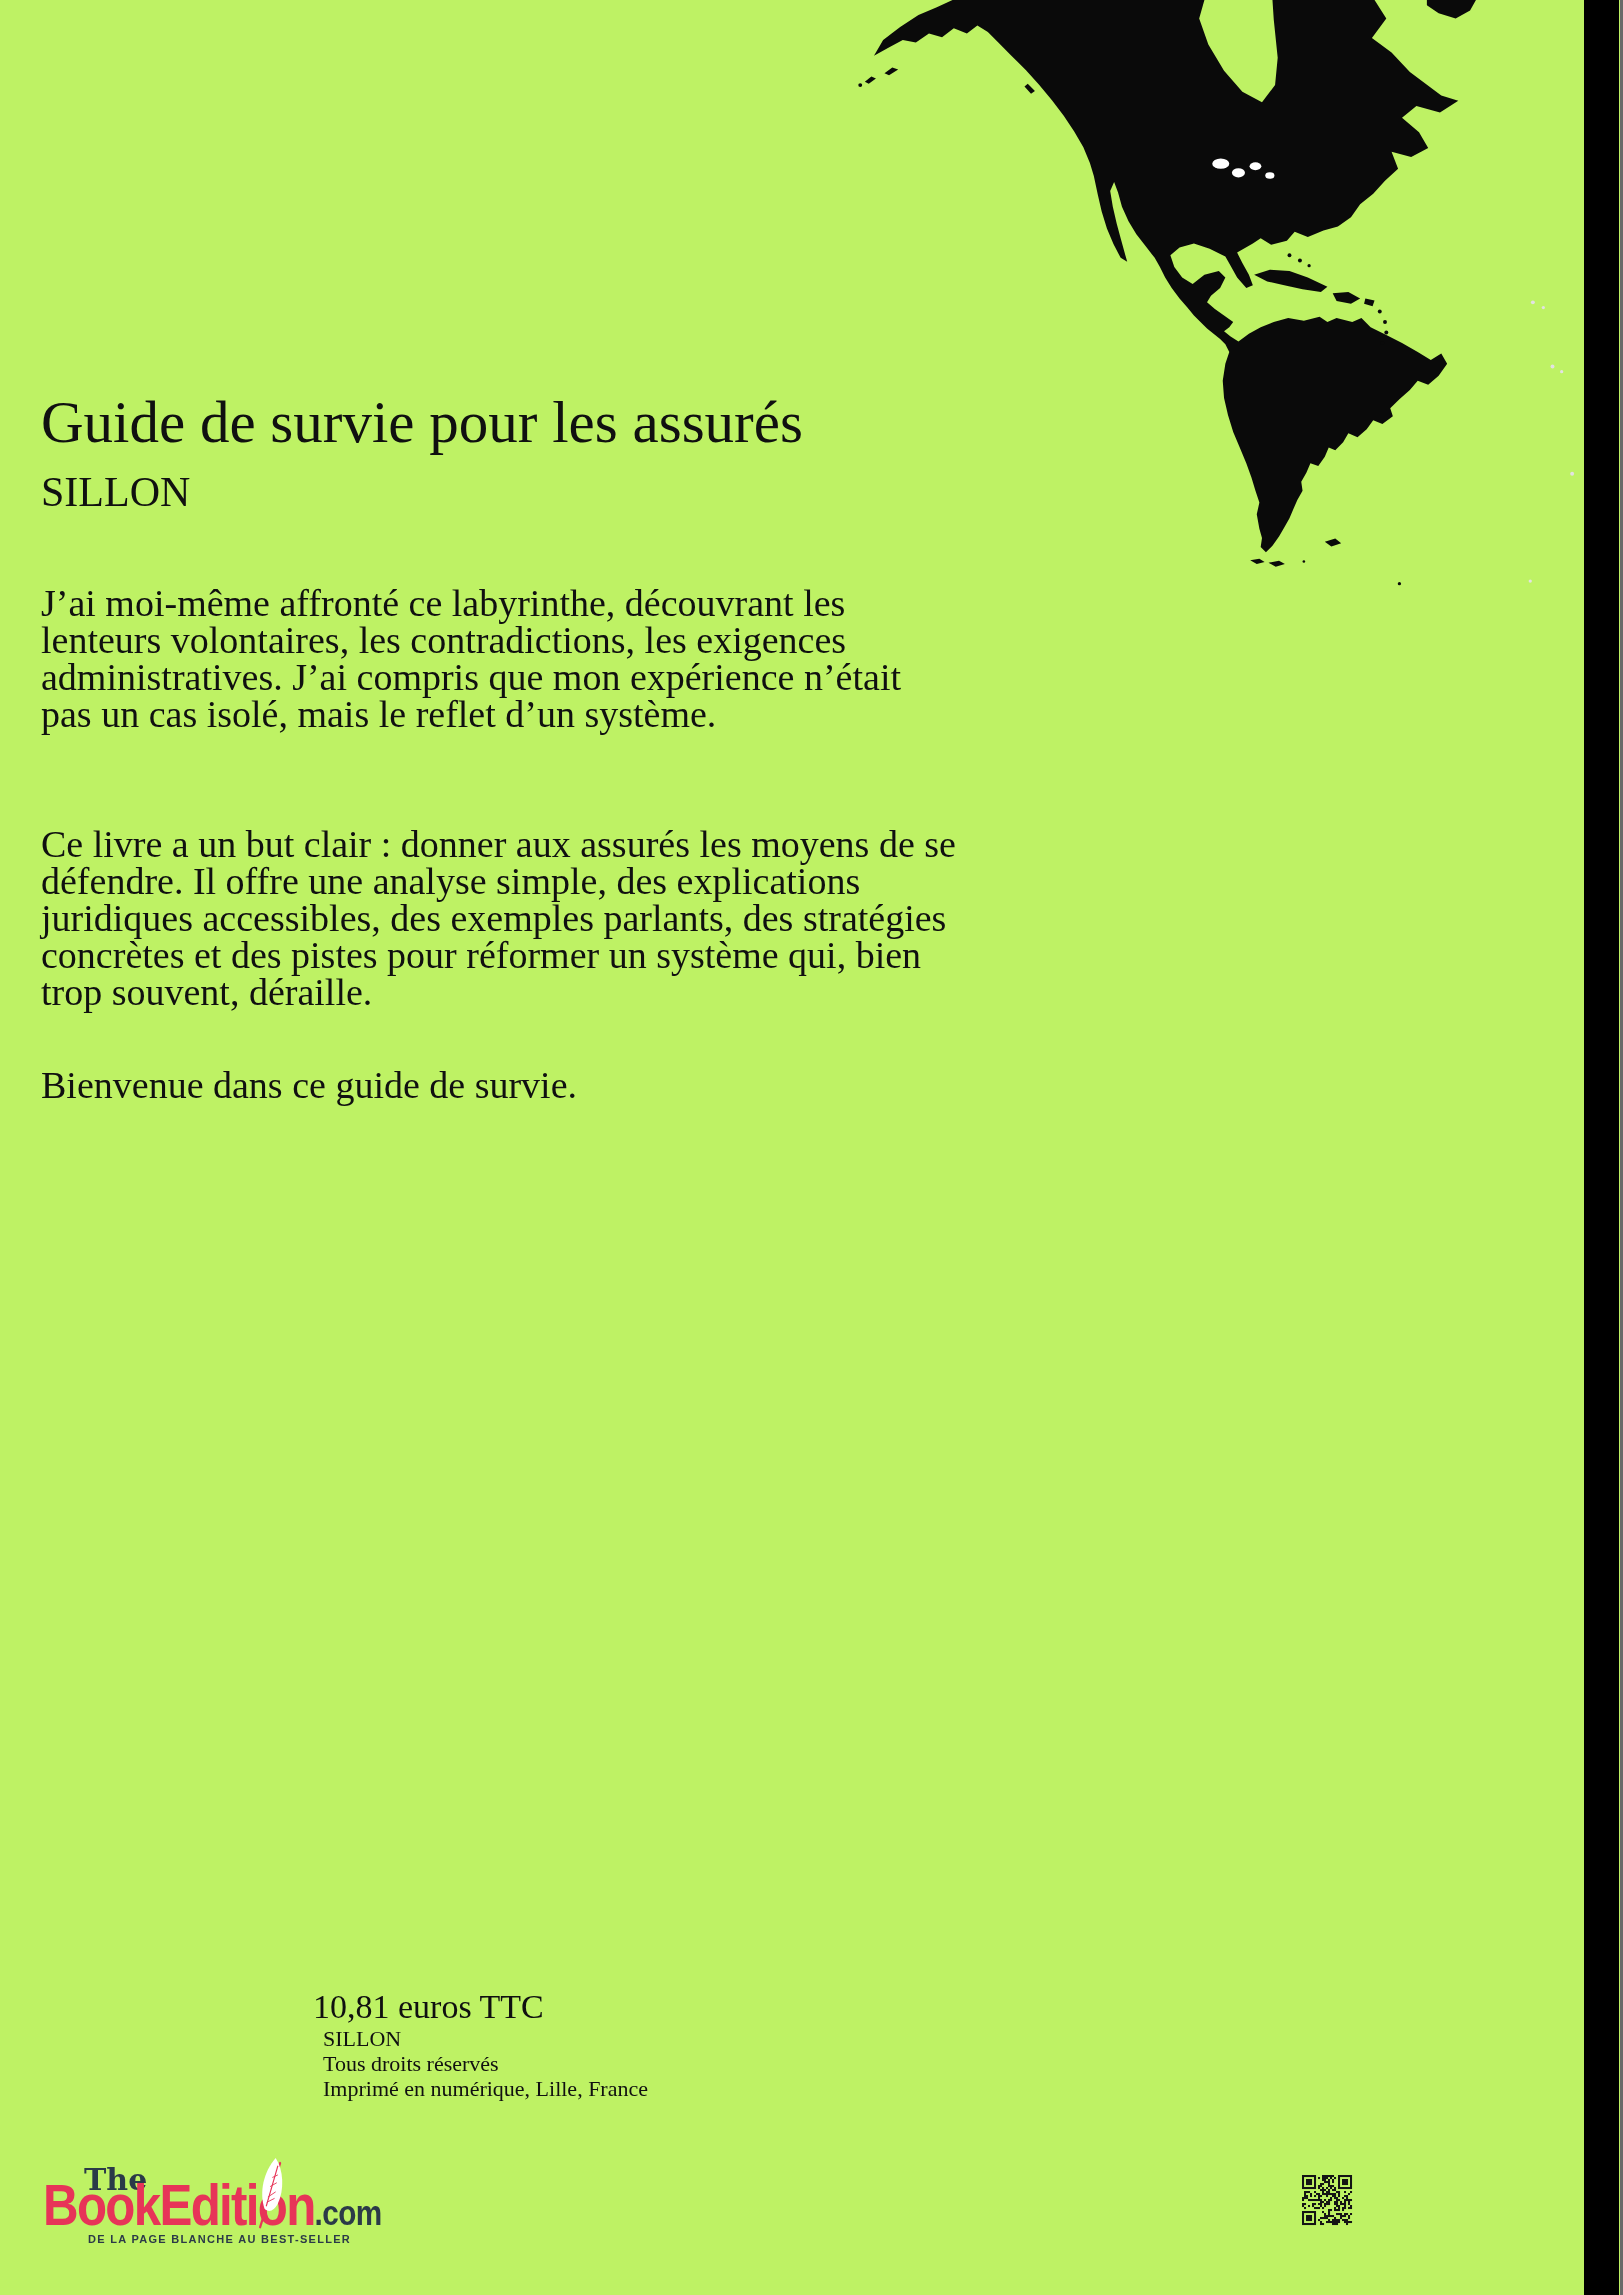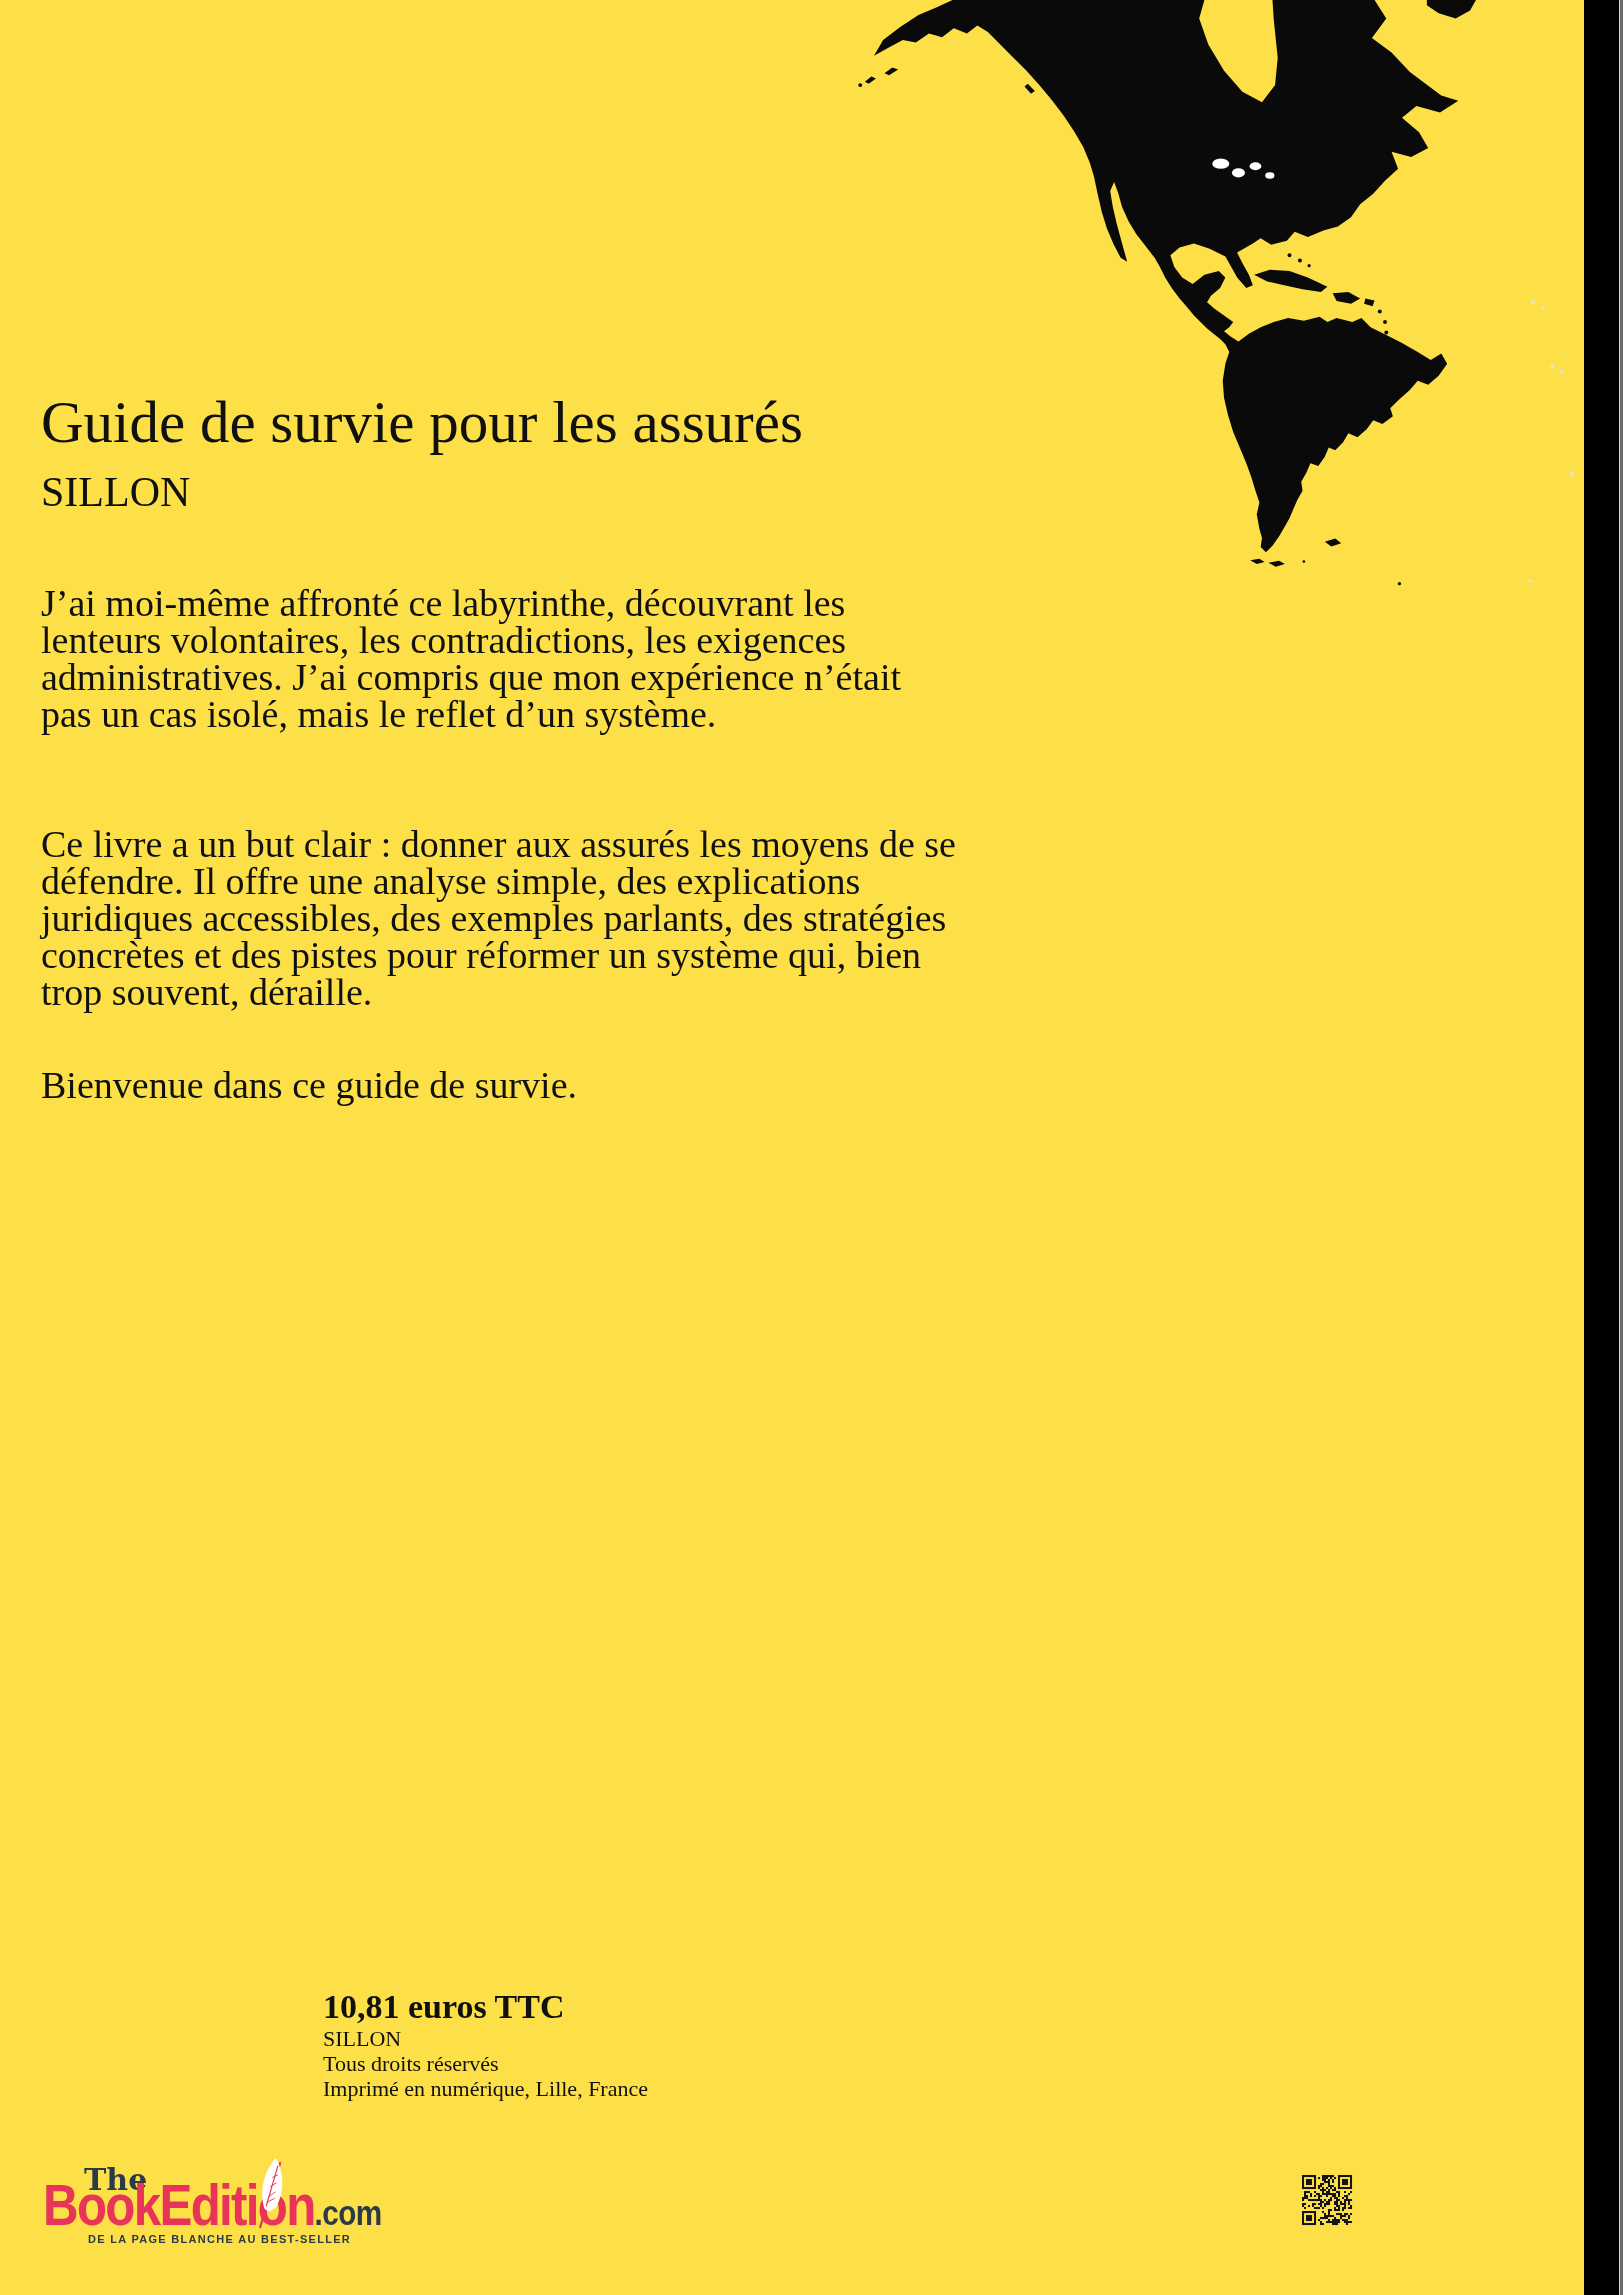--- a/index.html
+++ b/index.html
@@ -1,16 +1,16 @@
 <!DOCTYPE html>
 <html style="font-size:10.5px"><head>
 <meta charset="utf-8">
 <style>
   html,body{margin:0;padding:0;background:#ffffff;}
-  .page{position:relative;width:1623px;height:2295px;background:#fde047;overflow:hidden;
+  .page{position:relative;width:1623px;height:2295px;background:#bef264;overflow:hidden;
         font-family:"Liberation Serif", serif;color:#101010;}
 
   
   .edge-bar{position:absolute;top:0;height:2295px;}
   .edge-bar.black{left:1584px;width:35px;background:#000000;}
   .edge-bar.gray{left:1620px;width:3.9px;background:#6a6a6a;}
 
   
   .map-svg{position:absolute;left:838px;top:0;width:759px;height:589px;}
 
@@ -19,21 +19,21 @@
   .subtitle{position:absolute;left:41px;top:469px;font-size:42px;line-height:46px;white-space:nowrap;}
 
   
   .para{position:absolute;left:41px;}
   .para .line{font-size:38px;line-height:37px;height:37px;white-space:nowrap;}
   .para.p1{top:585px;}
   .para.p2{top:826px;}
   .para.p3{top:1067px;}
 
   
-  .imprint-price{position:absolute;left:323px;top:1988px;font-size:34px;line-height:37px;white-space:nowrap;font-weight:bold;}
+  .imprint-price{position:absolute;left:313px;top:1988px;font-size:34px;line-height:37px;white-space:nowrap;}
   .imprint-small{position:absolute;left:323px;top:2026px;font-size:22px;line-height:25px;}
   .imprint-small div{white-space:nowrap;}
 
   
   .logo{position:absolute;left:43px;top:2163px;width:406px;height:88px;}
   .logo-the{position:absolute;left:41px;top:-1.3px;font-family:"DejaVu Serif", serif;
             font-weight:bold;font-size:30px;color:#2b3a48;}
   .logo-main{position:absolute;left:0;top:7.9px;font-family:"Liberation Sans", sans-serif;
              font-weight:bold;font-size:58px;letter-spacing:-2px;white-space:nowrap;
              transform:scaleX(0.85);transform-origin:left top;}

